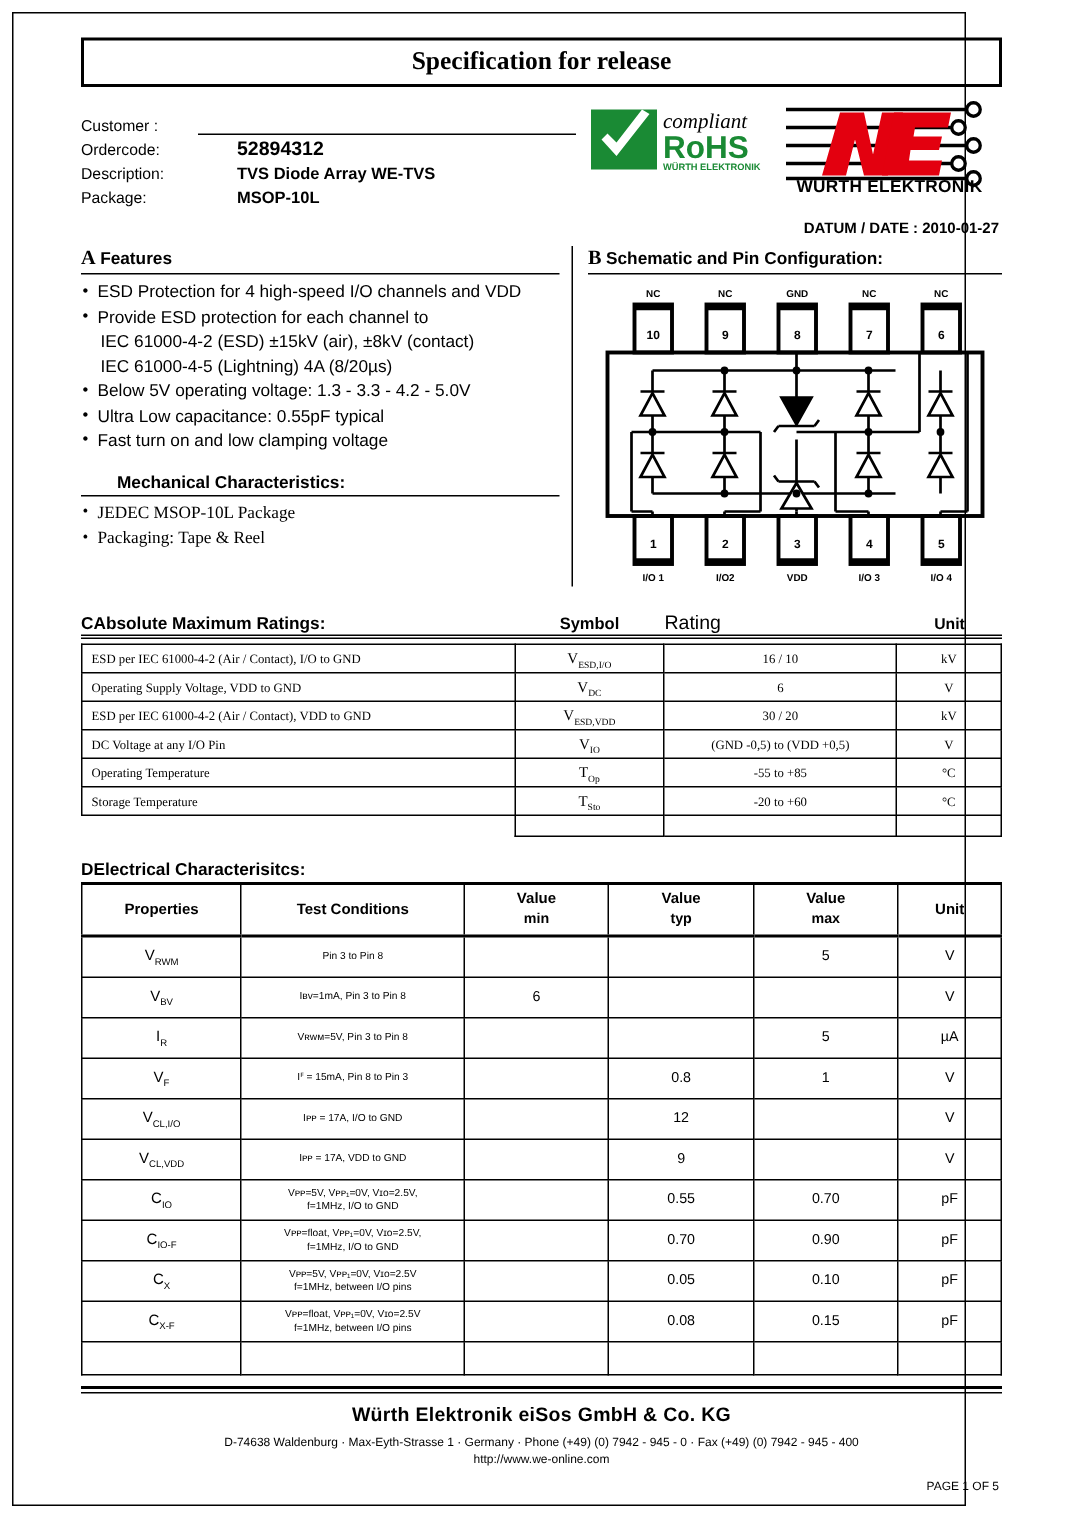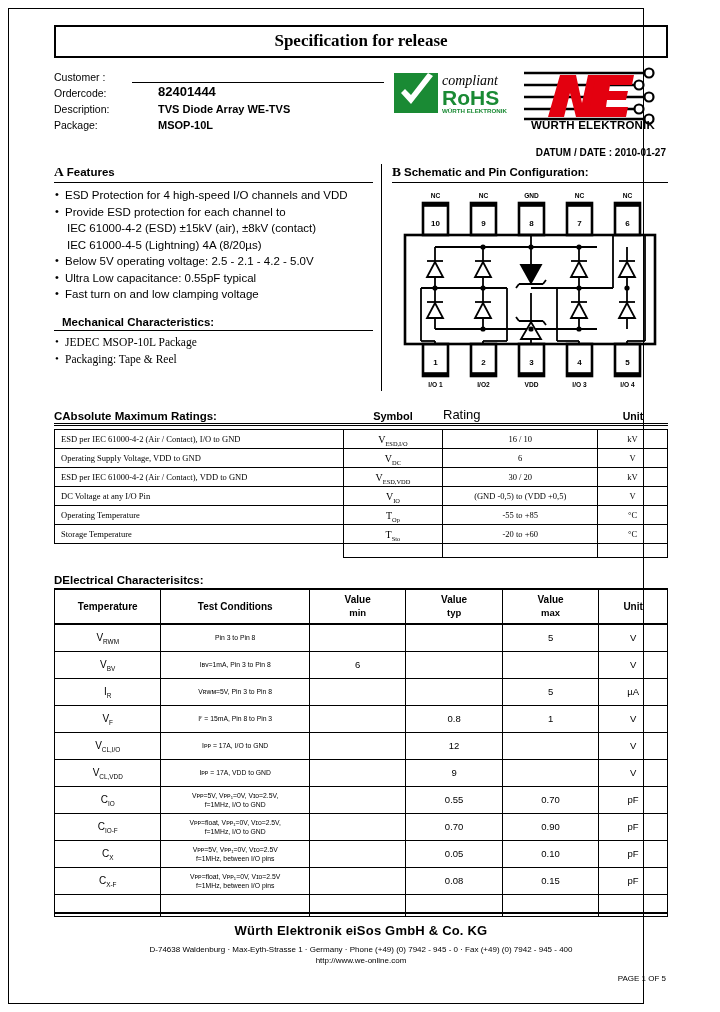--- a/index.html
+++ b/index.html
@@ -34,21 +34,21 @@
     padding: 4px 0 5px 0;
     font-size: 17px;
     font-weight: bold;
     font-family: "Liberation Serif", serif;
   }
 
   
   .header {
     display: flex;
     margin-top: 9px;
-    align-items: flex-start;
+    align-items: center;
   }
   .meta {
     width: 330px;
     font-size: 10.5px;
   }
   .meta-row {
     display: flex;
     height: 16px;
     align-items: flex-end;
   }
@@ -129,21 +129,21 @@
   ul.feats li { padding-left: 11px; position: relative; }
   ul.feats li.bullet::before {
     content: "\2022";
     position: absolute; left: 1px; top: -1px;
     font-size: 11px;
   }
   ul.feats li.cont { padding-left: 13px; }
   .mech-title {
     font-size: 11.5px;
     font-weight: bold;
-    margin: 13px 0 2px 8px;
+    margin: 13px 0 2px 24px;
   }
   ul.mech {
     list-style: none;
     margin: 3px 0 0 0; padding: 0;
     font-size: 11.5px;
     line-height: 17px;
   }
   ul.mech li { padding-left: 11px; position: relative; font-family: Liberation Serif, serif; }
   ul.mech li::before {
     content: "\2022";
@@ -215,21 +215,21 @@
   }
   table.td2 td.prop { width: 96px; font-size: 10px; }
   table.td2 td.cond { width: 134px; font-size: 6.8px; line-height: 9px; }
   table.td2 td.v    { width: 87px; }
   table.td2 td.unit { width: 62px; }
   table.td2 tr.blank td { height: 22px; }
 
   
   .footer {
     position: absolute;
-    left: 45px; bottom: 20px;
+    left: 45px; bottom: 8px;
     width: 614px;
     text-align: center;
   }
   .foot-rule-a { border-top: 2.5px solid #000; }
   .foot-rule-b { border-top: 1px solid #000; margin-top: 2px; }
   .comp {
     font-size: 13px; font-weight: bold;
     margin-top: 6px;
     letter-spacing: 0.2px;
   }
@@ -246,21 +246,21 @@
   <div class="title-box">Specification for release</div>
 
   <div class="header">
     <div class="meta">
       <div class="meta-row">
         <div class="meta-label">Customer :</div>
         <div class="meta-value cust"></div>
       </div>
       <div class="meta-row">
         <div class="meta-label">Ordercode:</div>
-        <div class="meta-value big">82401444</div>
+        <div class="meta-value big">52894312</div>
       </div>
       <div class="meta-row">
         <div class="meta-label">Description:</div>
         <div class="meta-value">TVS Diode Array WE-TVS</div>
       </div>
       <div class="meta-row">
         <div class="meta-label">Package:</div>
         <div class="meta-value">MSOP-10L</div>
       </div>
     </div>
@@ -306,21 +306,21 @@
     <div class="sec-a">
       <div class="sec-head">
         <span class="letter">A</span><span>Features</span>
       </div>
       <div class="rule"></div>
       <ul class="feats">
         <li class="bullet">ESD Protection for 4 high-speed I/O channels and VDD</li>
         <li class="bullet">Provide ESD protection for each channel to</li>
         <li class="cont">IEC 61000-4-2 (ESD) ±15kV (air), ±8kV (contact)</li>
         <li class="cont">IEC 61000-4-5 (Lightning) 4A (8/20µs)</li>
-        <li class="bullet">Below 5V operating voltage: 2.5 - 2.1 - 4.2 - 5.0V</li>
+        <li class="bullet">Below 5V operating voltage: 1.3 - 3.3 - 4.2 - 5.0V</li>
         <li class="bullet">Ultra Low capacitance: 0.55pF typical</li>
         <li class="bullet">Fast turn on and low clamping voltage</li>
       </ul>
       <div class="mech-title">Mechanical Characteristics:</div>
       <div class="rule"></div>
       <ul class="mech">
         <li>JEDEC MSOP-10L Package</li>
         <li>Packaging: Tape &amp; Reel</li>
       </ul>
     </div>
@@ -538,21 +538,21 @@
     </table>
   </div>
 
   <div class="tbl-sec">
     <div class="dhead">
       <span class="letter">D</span><span>Electrical Characterisitcs:</span>
     </div>
     <table class="td2">
       <thead>
         <tr>
-          <th>Temperature</th>
+          <th>Properties</th>
           <th>Test Conditions</th>
           <th>
             <span>Value</span>
             <span class="sublbl">min</span>
           </th>
           <th>
             <span>Value</span>
             <span class="sublbl b">typ</span>
           </th>
           <th>

